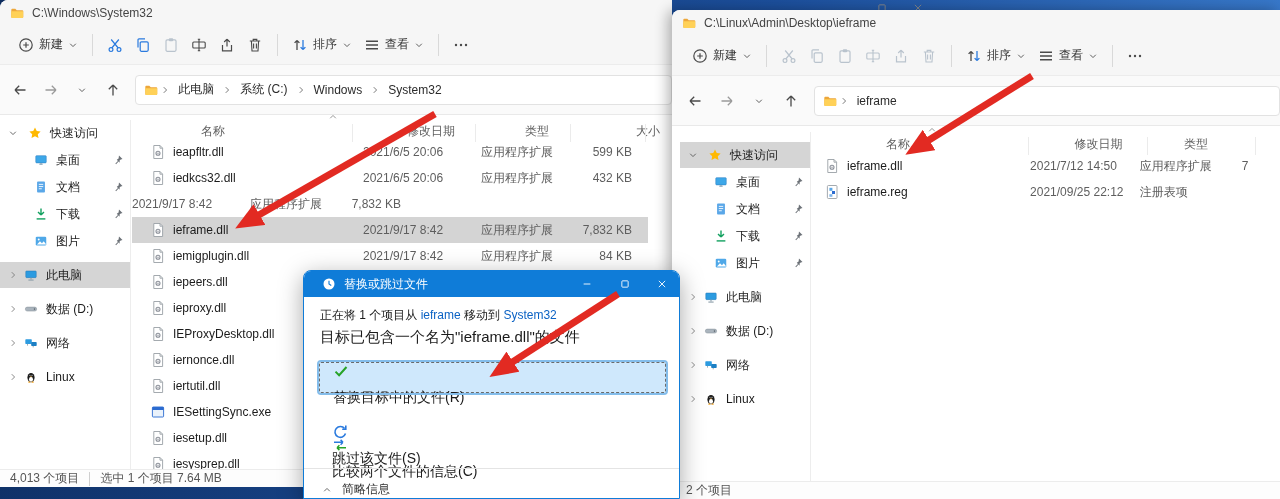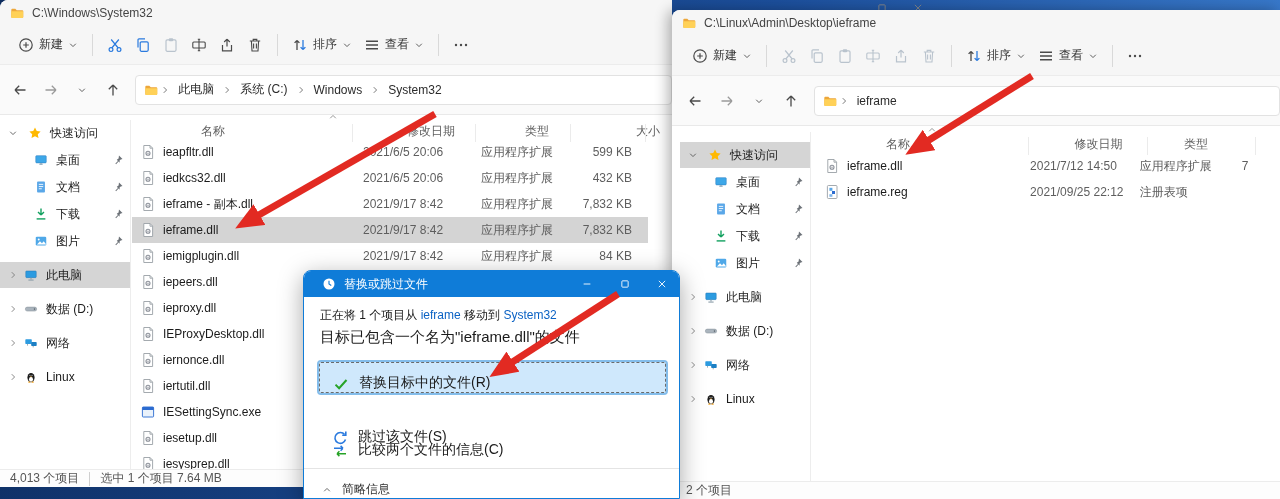--- a/index.html
+++ b/index.html
@@ -36,32 +36,32 @@
   .side-sel{background:#d5d5d5;}
   .pinicon{position:absolute;color:#6d7278;}
   
   .fhdr{display:flex;color:#5f5f5f;align-items:center;margin-left:44px;}
   .frow{display:flex;align-items:center;height:26px;cursor:default;}
   .frow .nm{display:flex;align-items:center;gap:7px;overflow:hidden;white-space:nowrap;}
   .fc{color:#5e5e5e;white-space:nowrap;overflow:hidden;}
   .fsel{background:#d4d4d4;}
   .hsep{position:absolute;top:2px;width:1px;height:18px;background:#ebebeb;}
   
-  .L .nm{width:231px;padding-left:8px;}
+  .L .nm{width:231px;padding-left:18px;}
   .L .c-date{width:118px;} .L .c-type{width:92px;} .L .c-size{width:69px;text-align:right;}
   
   .R .nm{width:222px;padding-left:6px;}
   .R .c-date{width:115px;} .R .c-type{width:107px;} .R .c-size{width:40px;text-align:left;}
   .statusbar{display:flex;align-items:center;gap:10px;color:#555;border-top:1px solid #ececec;background:#fdfdfd;}
   .vdiv{width:1px;height:14px;background:#cfcfcf;}
   
   #dialog{border:1px solid #0f7cd8; border-radius:8px 8px 0 0; box-shadow:0 6px 24px rgba(0,0,0,.35); overflow:hidden;}
   .dlg-title{display:flex;align-items:center;gap:8px;padding-left:18px;color:#fff;}
   .dlg-ctl{width:30px;height:20px;display:flex;align-items:center;justify-content:center;color:#fff;cursor:pointer;}
-  .opt{display:flex;align-items:flex-end;gap:10px;font-size:14px;cursor:pointer;color:#1b1b1b;}
+  .opt{display:flex;align-items:flex-start;gap:10px;font-size:14px;cursor:pointer;color:#1b1b1b;flex-direction:column;}
   .opt-sel{background:#cfe8fc;border:1px dashed #6b6b6b;outline:2px solid #84bdeb;border-radius:2px;}
   .blue{color:#0b62c4;}
 </style>
 </head>
 <body>
 
 <div class="win" id="leftwin" style="left:0;top:0;width:672px;height:487px;border-radius:8px 0 0 0;">
 
   <div class="titlebar chrome abs" style="left:0;top:0;width:672px;height:25px;border-radius:8px 0 0 0;">
     <span class="i14">
@@ -420,31 +420,20 @@
               <circle cx="8" cy="9.2" r=".7" fill="#8a8f98"></circle>
             </svg>
           </span>
           <span>iedkcs32.dll</span>
         </span>
         <span class="fc c-date">2021/6/5 20:06</span>
         <span class="fc c-type">应用程序扩展</span>
         <span class="fc c-size" style="padding-right: 10px;">432 KB</span>
       </div>
       <div class="frow">
-        <span class="nm">
-          <span class="i16">
-            <svg viewBox="0 0 16 16">
-              <path d="M3.8 1.5h6.2l2.6 2.6v10.4H3.8z" fill="#fff" stroke="#9aa0a6" stroke-width=".9"></path>
-              <path d="M10 1.5V4.2h2.6" fill="none" stroke="#9aa0a6" stroke-width=".9"></path>
-              <circle cx="8" cy="9.2" r="2" fill="none" stroke="#8a8f98" stroke-width="1.1"></circle>
-              <circle cx="8" cy="9.2" r=".7" fill="#8a8f98"></circle>
-            </svg>
-          </span>
-          <span>ieframe - 副本.dll</span>
-        </span>
         <span class="fc c-date">2021/9/17 8:42</span>
         <span class="fc c-type">应用程序扩展</span>
         <span class="fc c-size" style="padding-right: 10px;">7,832 KB</span>
       </div>
       <div class="frow fsel">
         <span class="nm">
           <span class="i16">
             <svg viewBox="0 0 16 16">
               <path d="M3.8 1.5h6.2l2.6 2.6v10.4H3.8z" fill="#fff" stroke="#9aa0a6" stroke-width=".9"></path>
               <path d="M10 1.5V4.2h2.6" fill="none" stroke="#9aa0a6" stroke-width=".9"></path>

